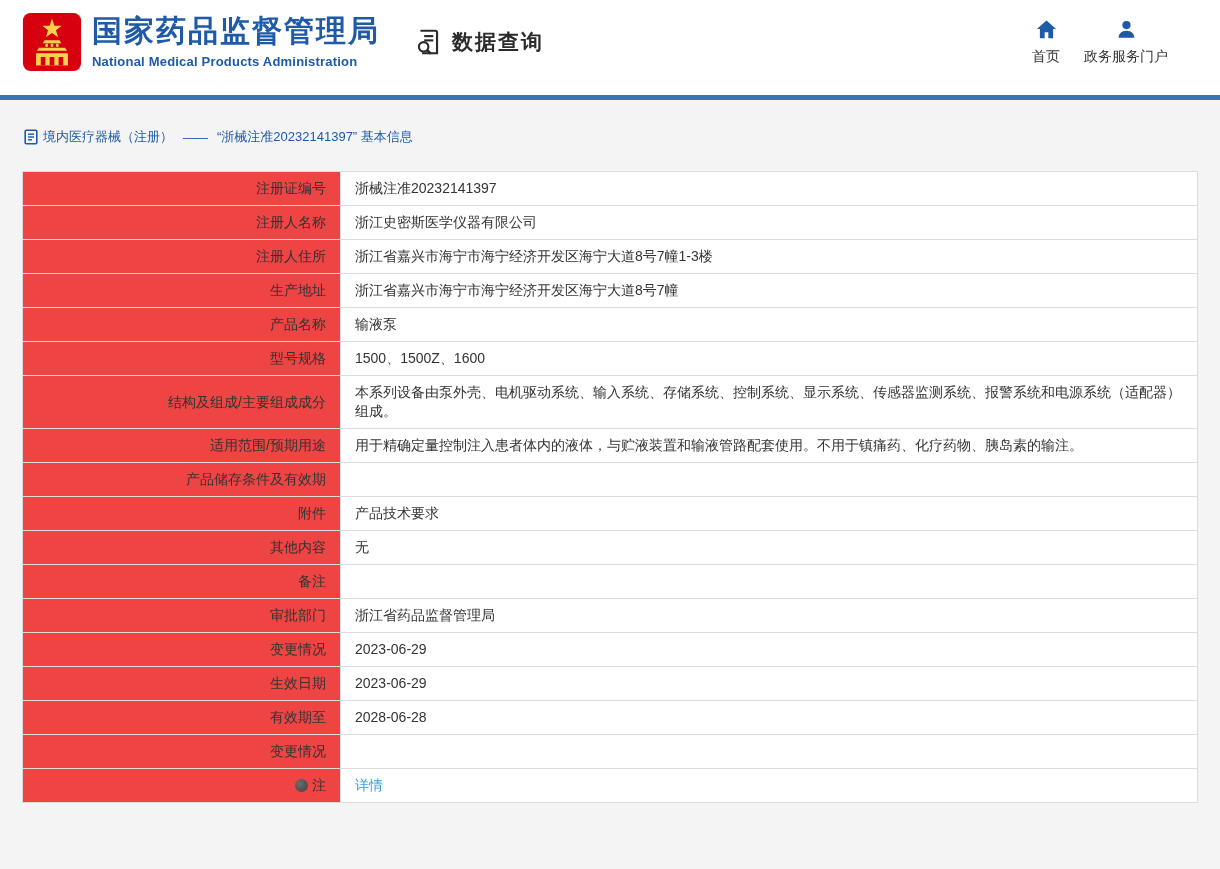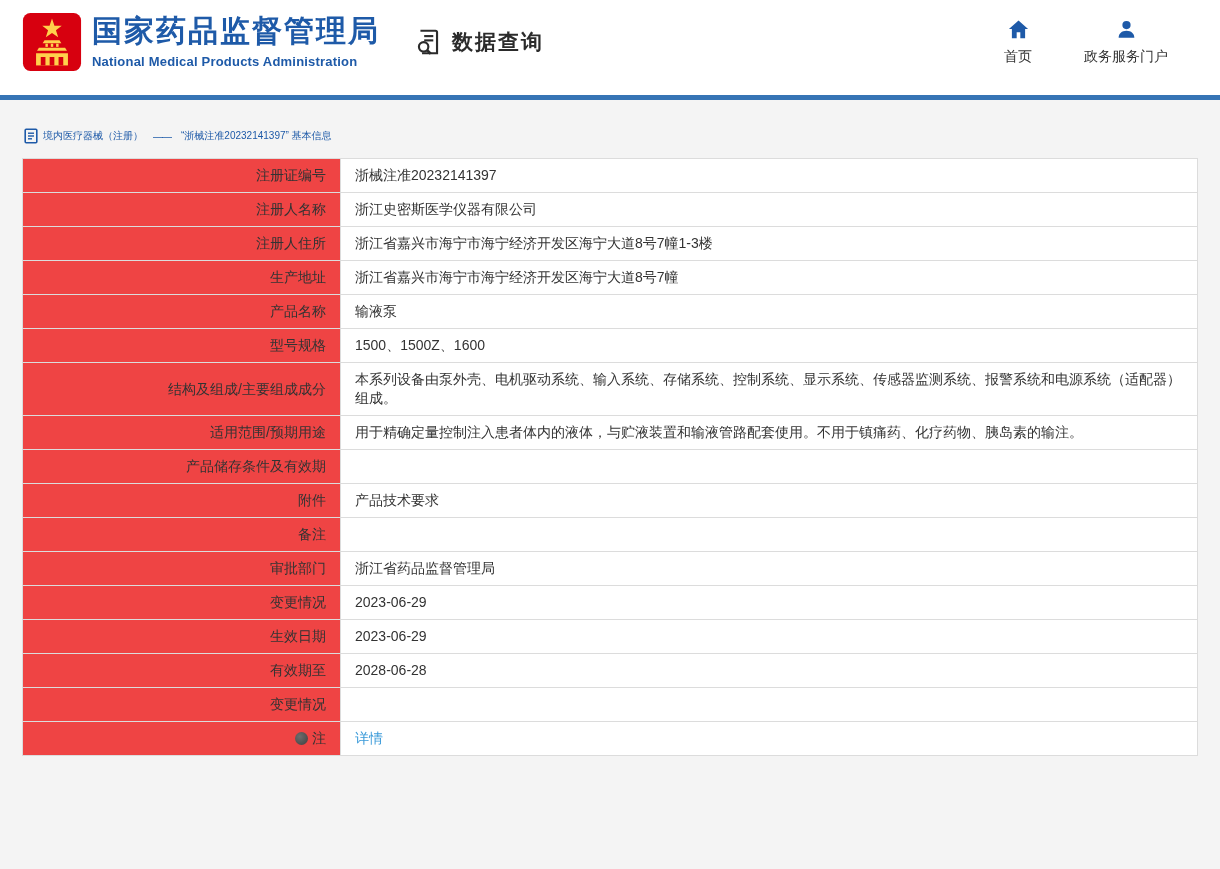--- a/index.html
+++ b/index.html
@@ -19,31 +19,31 @@
   .brand { display: flex; align-items: center; gap: 10px; text-decoration: none; cursor: pointer; }
   .brand-text { display: flex; flex-direction: column; }
   .brand-cn { font-size: 30px; font-weight: 700; color: #1e5aa8; letter-spacing: 2px; line-height: 34px; }
   .brand-en { font-size: 13px; font-weight: 600; color: #1e5aa8; margin-top: 6px; letter-spacing: 0.2px; }
   .section-title {
     display: flex; align-items: center; gap: 8px;
     margin-left: 34px;
     font-size: 21px; color: #2b2b2b; font-weight: 600; letter-spacing: 2px;
     cursor: pointer;
   }
-  .top-nav { margin-left: auto; display: flex; gap: 52px; align-items: center; }
+  .top-nav { margin-left: auto; display: flex; gap: 24px; align-items: center; }
   .nav-item {
     display: flex; flex-direction: column; align-items: center; gap: 7px;
     font-size: 14px; color: #333; text-decoration: none; cursor: pointer;
   }
   .blue-bar { height: 5px; background: #3674b5; }
   .content { background: #f4f4f4; height: 769px; padding: 26px 22px 0; }
   .breadcrumb {
     display: flex; align-items: center;
-    color: #1e5aa8; font-size: 10px;
-    margin: 2px 0 14px 2px;
+    color: #1e5aa8; font-size: 13px;
+    margin: 2px 0 25px 2px;
   }
   .breadcrumb .doc-ic { margin-right: 5px; display: inline-flex; }
   .breadcrumb .crumb-link { cursor: pointer; }
   .breadcrumb .sep { margin: 0 10px; letter-spacing: -1px; }
   .info-table {
     width: 100%;
     border-collapse: collapse;
     background: #fff;
     table-layout: fixed;
   }
@@ -179,20 +179,24 @@
           </tr>
           <tr>
             <th>产品储存条件及有效期</th>
             <td></td>
           </tr>
           <tr>
             <th>附件</th>
             <td>产品技术要求</td>
           </tr>
           <tr>
+            <th>其他内容</th>
+            <td>无</td>
+          </tr>
+          <tr>
             <th>备注</th>
             <td></td>
           </tr>
           <tr>
             <th>审批部门</th>
             <td>浙江省药品监督管理局</td>
           </tr>
           <tr>
             <th>变更情况</th>
             <td>2023-06-29</td>

